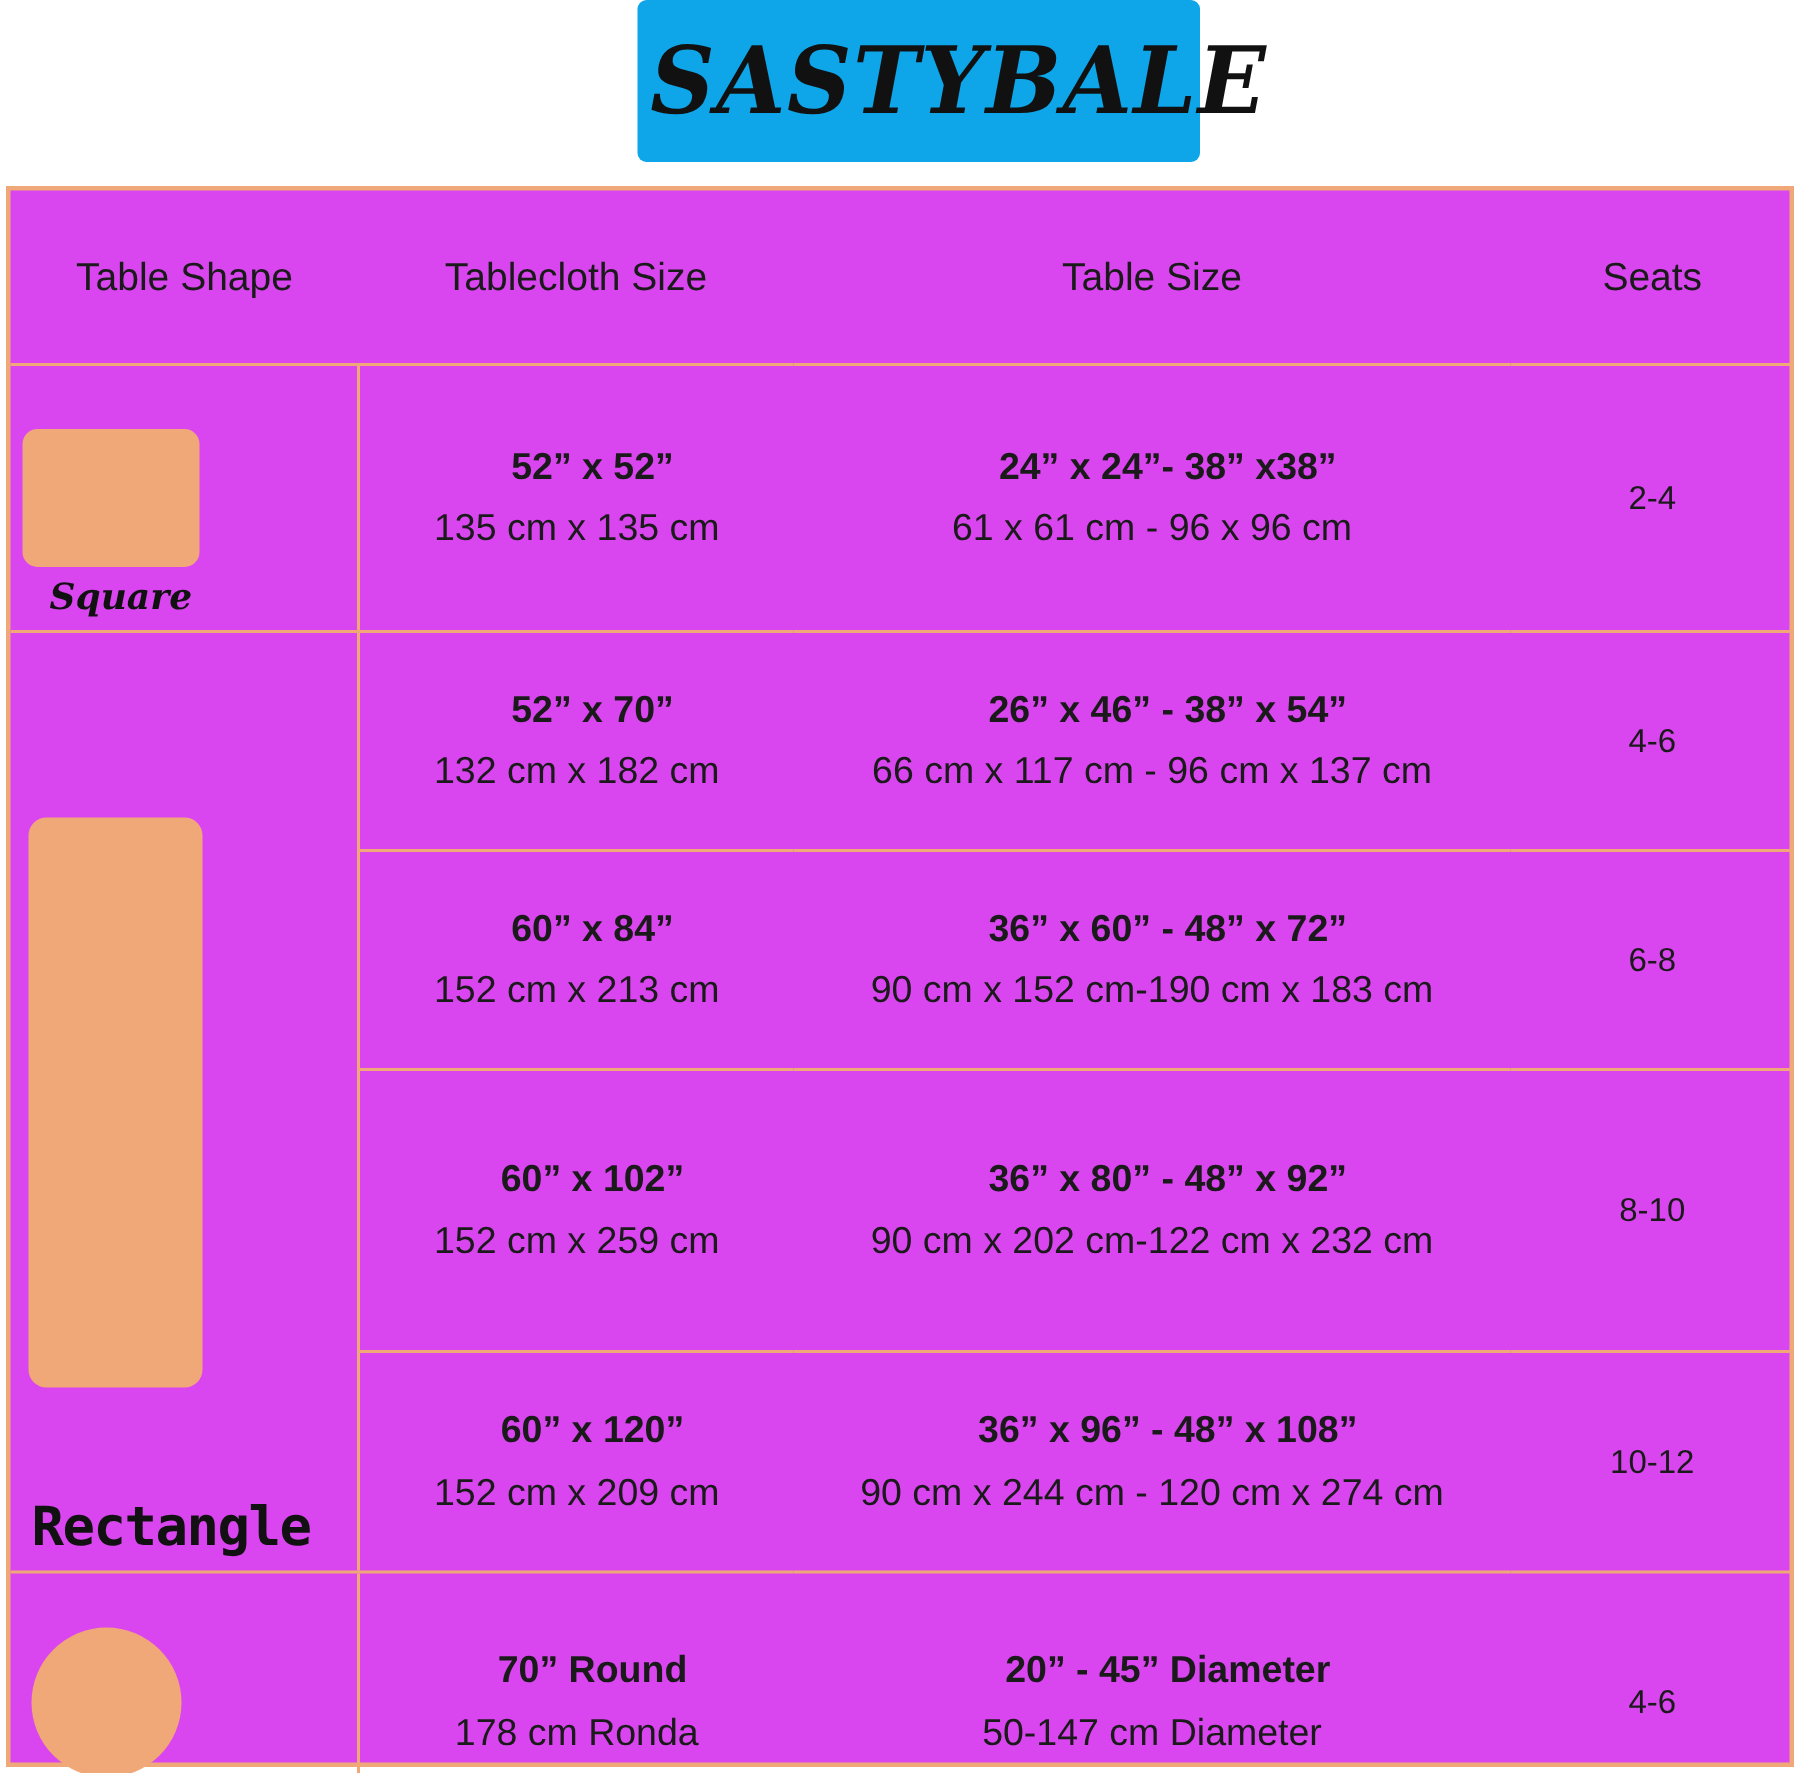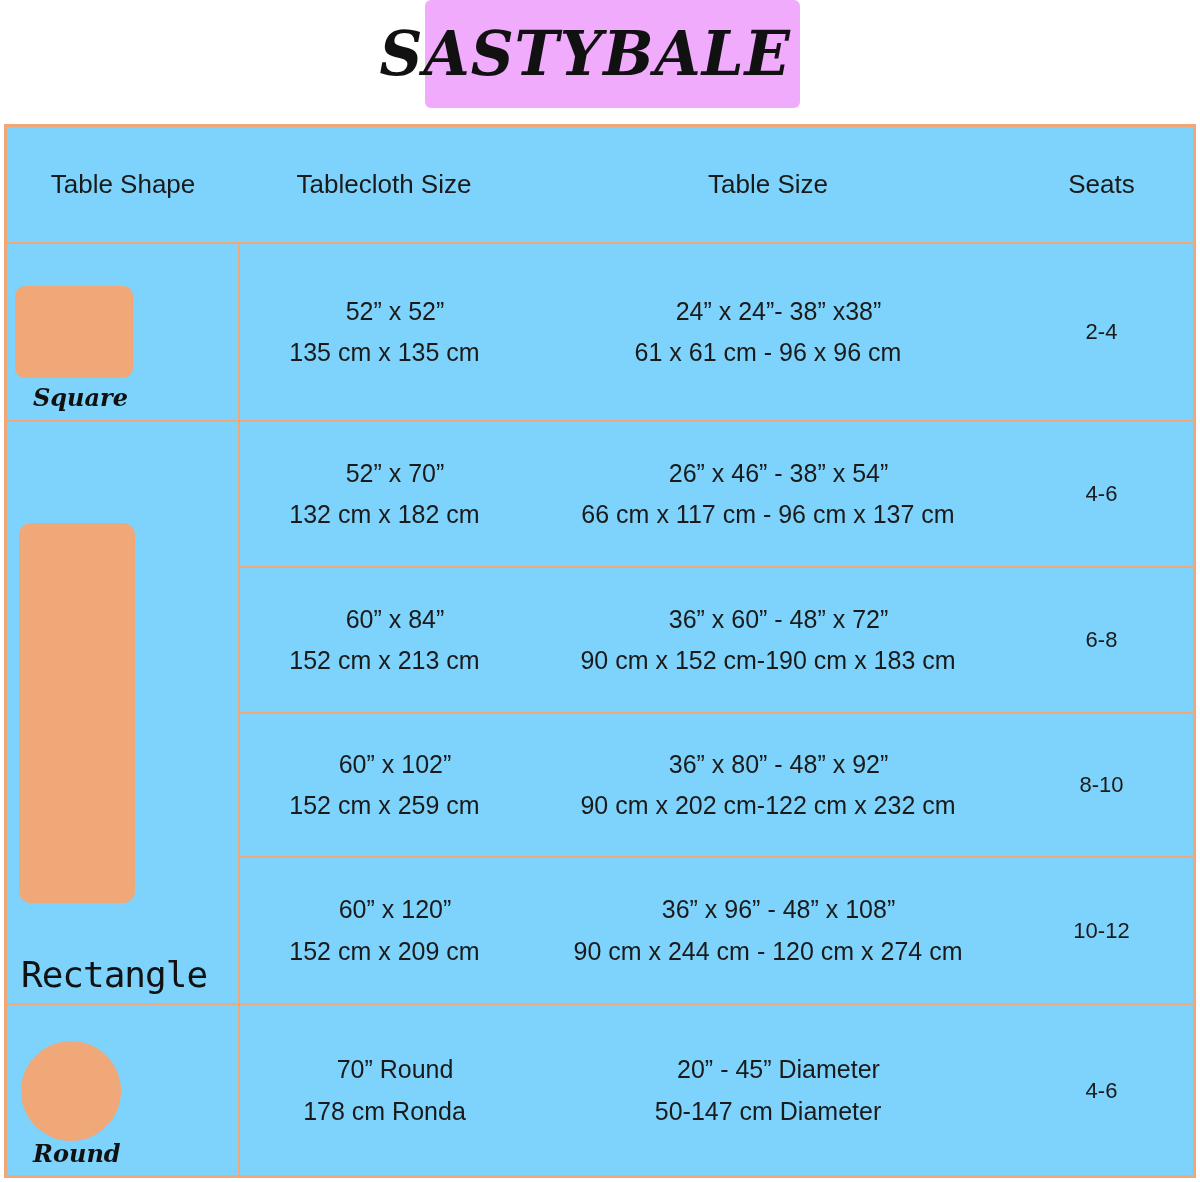--- a/index.html
+++ b/index.html
@@ -20,25 +20,25 @@
   
   .brand-wrap {
     height: 118px;
     display: flex;
     align-items: flex-start;
     justify-content: center;
   }
   .brand-box {
     width: 375px;
     height: 108px;
-    background: #f0abfc;
+    background: #0ea5e9;
     border-radius: 6px;
     display: flex;
     align-items: center;
-    justify-content: flex-end;
+    justify-content: flex-start;
     margin-left: 24px;
   }
   .brand-text {
     font-family: "DejaVu Serif", serif;
     font-style: italic;
     font-weight: bold;
     font-size: 62px;
     letter-spacing: 1px;
     color: #111111;
     line-height: 1;
@@ -46,21 +46,21 @@
   }
 
   
   .table-frame {
     position: absolute;
     top: 124px;
     left: 4px;
     width: 1192px;
     height: 1054px;
     border: 3px solid #f0a878;
-    background: #7dd3fc;
+    background: #d946ef;
   }
 
   table.size-chart {
     width: 100%;
     height: 100%;
     border-collapse: collapse;
     table-layout: fixed;
   }
 
   table.size-chart th,
@@ -101,21 +101,21 @@
     font-size: 24px;
     color: #111;
     position: absolute;
     bottom: 8px;
     left: 26px;
     white-space: nowrap;
   }
   .shape-label.rect {
     font-family: "DejaVu Sans Mono", monospace;
     font-style: normal;
-    font-weight: normal;
+    font-weight: bold;
     font-size: 36px;
     letter-spacing: -1px;
     left: 14px;
   }
 
   .swatch-square {
     width: 118px;
     height: 92px;
     background: #f0a878;
     border-radius: 10px;
@@ -138,21 +138,21 @@
 
   .cell-lines {
     display: flex;
     flex-direction: column;
     justify-content: center;
     gap: 14px;
     font-size: 25px;
     line-height: 1.1;
     color: #1a1a1a;
   }
-  .cell-lines .l1 { font-weight: normal; padding-left: 21px; }
+  .cell-lines .l1 { font-weight: bold; padding-left: 21px; }
   .cell-lines .l2 { font-weight: normal; }
   .seats-cell {
     font-size: 22px;
   }
 </style>
 </head>
 <body>
 
 <div class="brand-wrap">
   <div class="brand-box">
@@ -227,21 +227,21 @@
         </td>
         <td>
           <div class="cell-lines">
             <span class="l1">36” x 60” - 48” x 72”</span>
             <span class="l2">90 cm x 152 cm-190 cm x 183 cm</span>
           </div>
         </td>
         <td class="seats-cell">6-8</td>
       </tr>
 
-      <tr class="row-div" style="height:144px;">
+      <tr class="row-div" style="height:188px;">
         <td class="v-div">
           <div class="cell-lines">
             <span class="l1">60” x 102”</span>
             <span class="l2">152 cm x 259 cm</span>
           </div>
         </td>
         <td>
           <div class="cell-lines">
             <span class="l1">36” x 80” - 48” x 92”</span>
             <span class="l2">90 cm x 202 cm-122 cm x 232 cm</span>

